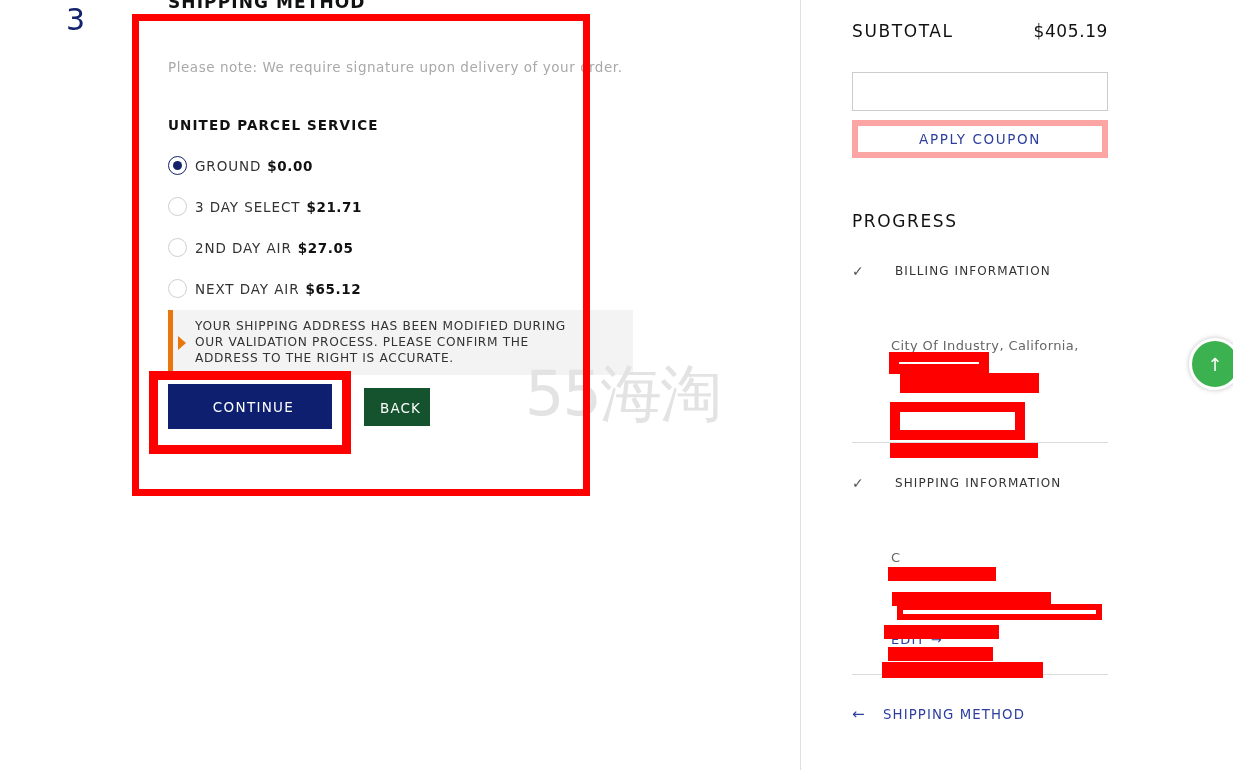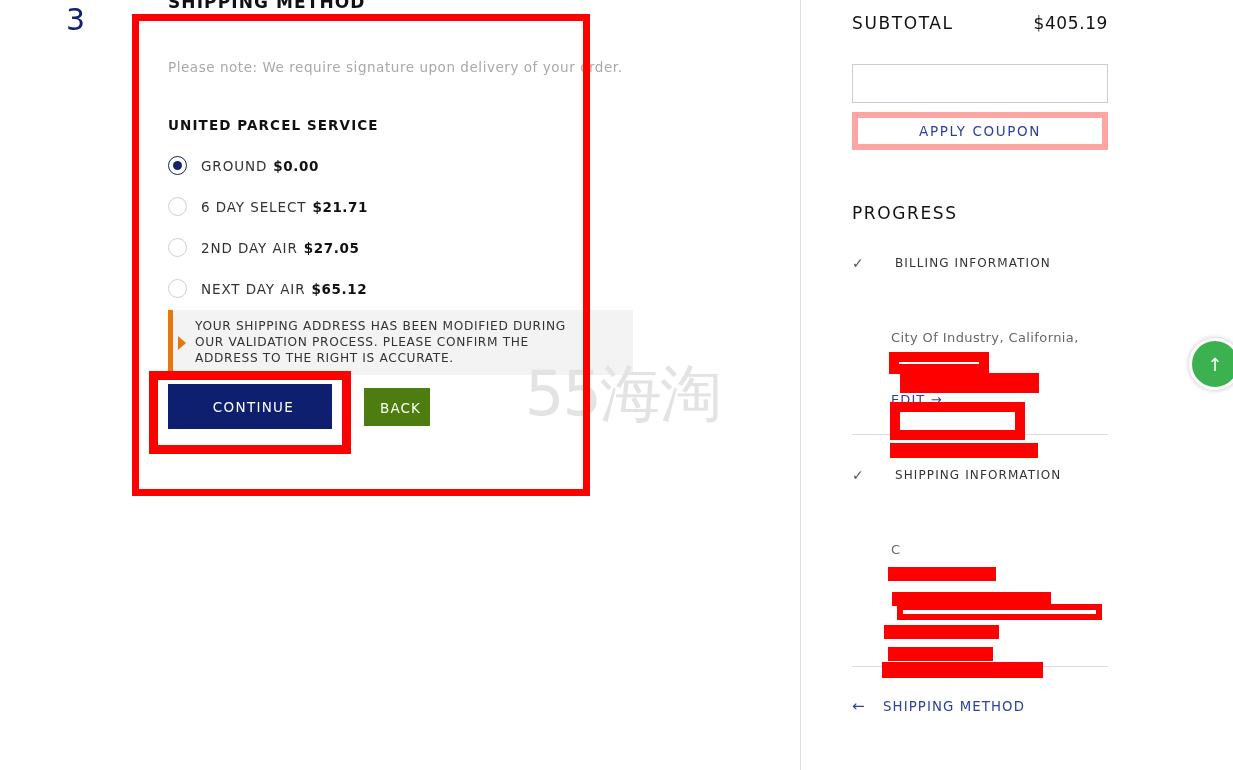--- a/index.html
+++ b/index.html
@@ -95,21 +95,21 @@
     left: 50%;
     top: 50%;
     width: 9px;
     height: 9px;
     margin-left: -4.5px;
     margin-top: -4.5px;
     border-radius: 50%;
     background: #13226b;
   }
   .ship-label {
-    margin-left: 14px;
+    margin-left: 8px;
     font-size: 13.5px;
     letter-spacing: 0.9px;
     color: #333;
     white-space: nowrap;
   }
   .ship-price {
     margin-left: 6px;
     font-size: 13.5px;
     font-weight: bold;
     letter-spacing: 0.6px;
@@ -162,21 +162,21 @@
     padding-left: 13px;
   }
   .btn-continue {
     background: #0d1f6e;
     color: #ffffff;
     width: 164px;
     height: 45px;
     line-height: 45px;
   }
   .btn-back {
-    background: #4d7c0f;
+    background: #14532d;
     color: #ffffff;
     width: 66px;
     height: 38px;
     line-height: 38px;
     margin-left: 27px;
     vertical-align: top;
     margin-top: 4px;
     letter-spacing: 1.1px;
   }
 
@@ -198,21 +198,21 @@
     position: absolute;
     left: 800px;
     top: 0;
     width: 1px;
     height: 770px;
     background: #e0e0e0;
   }
   .sidebar {
     position: absolute;
     left: 852px;
-    top: 0;
+    top: 8px;
     width: 256px;
   }
   .subtotal-row {
     display: flex;
     justify-content: space-between;
     align-items: baseline;
     margin-top: 13px;
   }
   .subtotal-label {
     font-size: 17px;
@@ -373,21 +373,21 @@
   <div class="ship-options">
 
     <div class="ship-option">
       <span class="radio checked"></span>
       <span class="ship-label">GROUND</span>
       <span class="ship-price">$0.00</span>
     </div>
 
     <div class="ship-option">
       <span class="radio"></span>
-      <span class="ship-label">6 DAY SELECT</span>
+      <span class="ship-label">3 DAY SELECT</span>
       <span class="ship-price">$21.71</span>
     </div>
 
     <div class="ship-option">
       <span class="radio"></span>
       <span class="ship-label">2ND DAY AIR</span>
       <span class="ship-price">$27.05</span>
     </div>
 
     <div class="ship-option">

